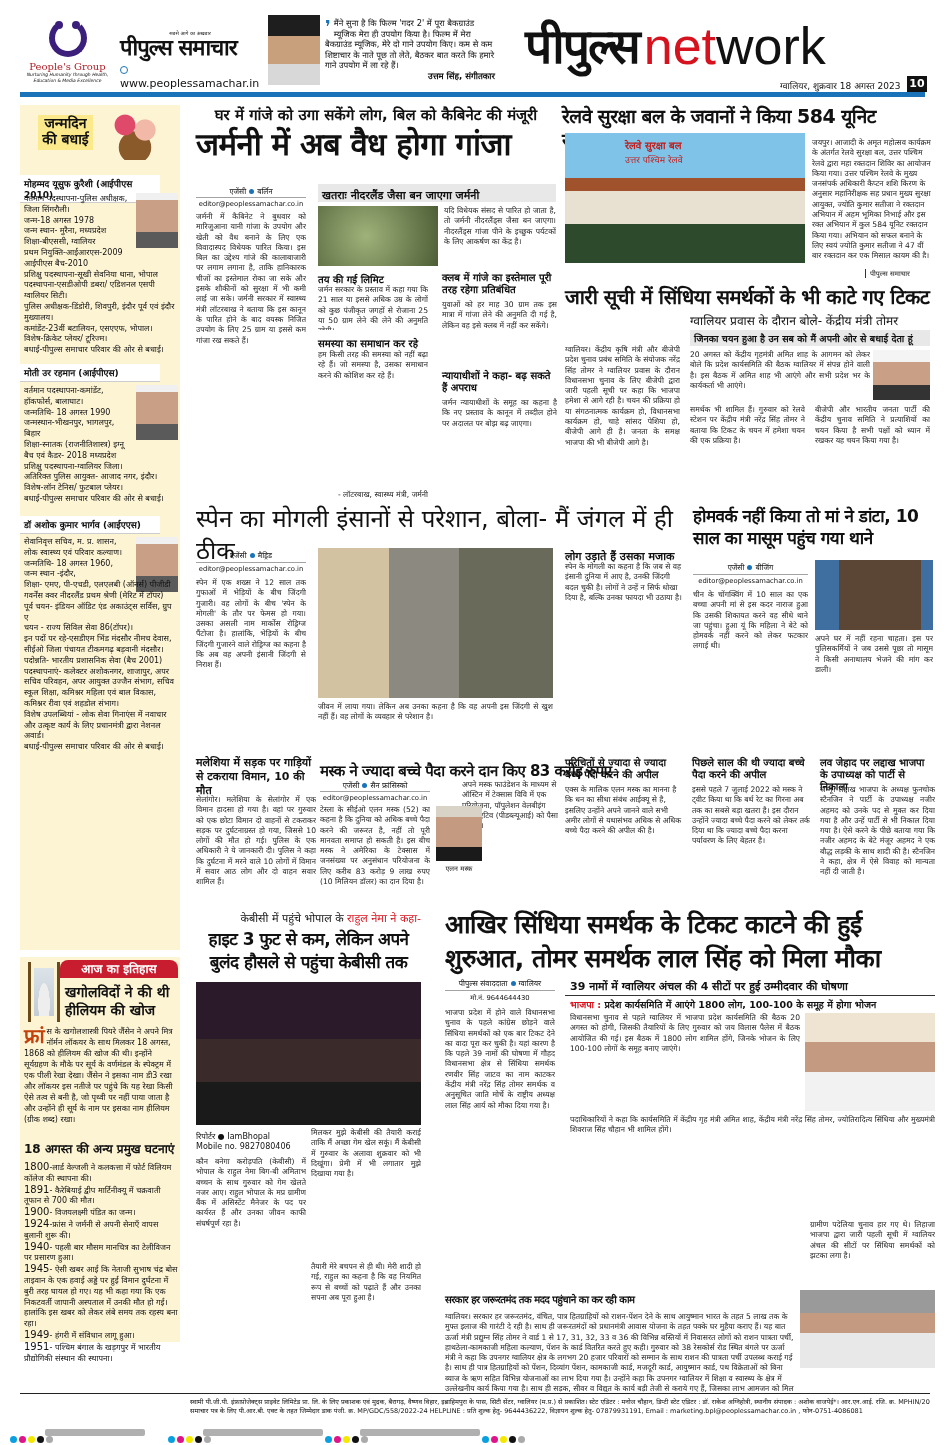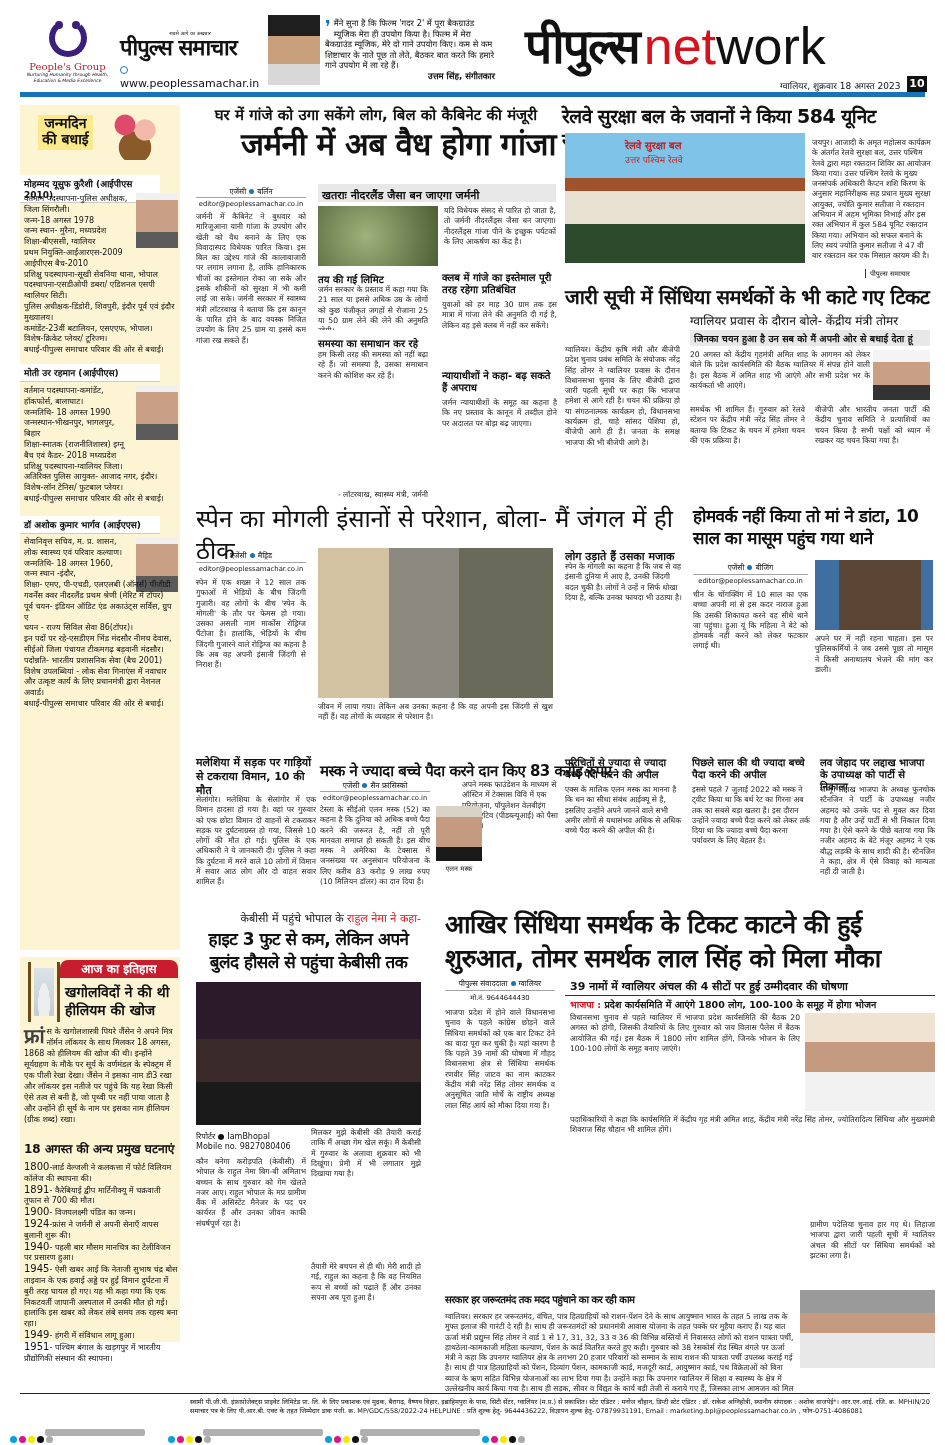--- a/index.html
+++ b/index.html
@@ -32,21 +32,21 @@
 .flower{left:110px;top:110px;width:50px;height:50px;border-radius:50% 50% 20% 20%;background:radial-gradient(circle at 30% 30%,#e04a6a 0 20%,transparent 22%),radial-gradient(circle at 70% 40%,#f2b8a8 0 22%,transparent 24%),radial-gradient(circle at 50% 75%,#8a5a2a 0 35%,transparent 37%)}
 .person-name{position:absolute;left:20px;width:140px;font-size:9px;font-weight:bold;background:#fff;padding:2px 4px;border-bottom:1px solid #ccc}
 .bio{position:absolute;left:24px;width:152px;font-size:8px;line-height:10.8px}
 .thumb{position:absolute;width:42px;height:55px;background:linear-gradient(#f0f0f0 0 12%,#c9a085 12% 70%,#5a5a5a 70%)}
 .hist-box{left:20px;top:957px;width:160px;height:385px;background:#fdf4d4}
 .hist-tab{left:60px;top:960px;width:118px;height:18px;background:#c81d2f;color:#fff;font-weight:bold;font-size:12px;text-align:center;border-radius:8px 8px 0 0;line-height:18px}
 .hourglass{left:28px;top:962px;width:32px;height:60px;background:linear-gradient(90deg,#6b4a1a 0 10%,transparent 10% 90%,#6b4a1a 90%);}
 .hourglass:after{content:"";position:absolute;left:6px;top:6px;width:20px;height:48px;background:radial-gradient(ellipse at 50% 75%,#eee 0 40%,transparent 42%),linear-gradient(#dce4ea,#c4ccd3)}
 .hist-title{left:65px;top:983px;width:115px;font-weight:bold;font-size:14px;line-height:18px}
 .hist-body{left:24px;top:1026px;width:152px;font-size:8px;line-height:11px}
-.hist-body .drop{font-size:20px;font-weight:bold;color:#404040;float:left;line-height:20px;margin-right:2px}
+.hist-body .drop{font-size:20px;font-weight:bold;color:#c2410c;float:left;line-height:20px;margin-right:2px}
 .events-title{left:24px;top:1140px;width:155px;font-weight:bold;font-size:12px}
 .events{left:24px;top:1162px;width:155px;font-size:8px;line-height:10.8px}
 .events .yr{font-size:10px}
 
 .kicker{font-weight:bold}
 .h1{font-weight:bold;letter-spacing:-0.5px}
 .body{font-size:7.6px;line-height:10.3px;text-align:justify;color:#222}
 .byline{font-size:7.5px;text-align:center}
 .byline .dot{display:inline-block;width:5px;height:5px;border-radius:50%;background:#1a73b8;margin:0 3px}
 .email{font-size:6.8px;text-align:center;border-top:1px solid #a3a3a3;padding-top:2px}
@@ -129,20 +129,21 @@
 <div class="thumb" style="left:136px;top:537px"></div>
 <div class="bio" style="top:537px">
   <div style="width:108px">सेवानिवृत्त सचिव, म. प्र. शासन, लोक स्वास्थ्य एवं परिवार कल्याण।</div>
   <div>जन्मतिथि- 18 अगस्त 1960,</div>
   <div>जन्म स्थान -इंदौर,</div>
   <div>शिक्षा- एमए, पी-एचडी, एलएलबी (ऑनर्स) पीजीडी गवर्नेंस क्वर नीदरलैंड प्रथम श्रेणी (मेरिट में टॉपर)</div>
   <div>पूर्व चयन- इंडियन ऑडिट एंड अकाउंट्स सर्विस, ग्रुप ए</div>
   <div>चयन - राज्य सिविल सेवा 86(टॉपर)।</div>
   <div>इन पदों पर रहे-एसडीएम भिंड मंदसौर नीमच देवास, सीईओ जिला पंचायत टीकमगढ़ बड़वानी मंदसौर।</div>
   <div>पदोन्नति- भारतीय प्रशासनिक सेवा (बैच 2001)</div>
+  <div>पदस्थापनाएं- कलेक्टर अशोकनगर, शाजापुर, अपर सचिव परिवहन, अपर आयुक्त उज्जैन संभाग, सचिव स्कूल शिक्षा, कमिश्नर महिला एवं बाल विकास, कमिश्नर रीवा एवं शहडोल संभाग।</div>
   <div>विशेष उपलब्धियां - लोक सेवा गिनाएंस में नवाचार और उत्कृष्ट कार्य के लिए प्रधानमंत्री द्वारा नेशनल अवार्ड।</div>
   <div>बधाई-पीपुल्स समाचार परिवार की ओर से बधाई।</div>
 </div>
 
 <div class="abs hist-box"></div>
 <div class="abs hist-tab">आज का इतिहास</div>
 <div class="abs hourglass"></div>
 <div class="abs hist-title">खगोलविदों ने की थी हीलियम की खोज</div>
 <div class="abs hist-body">
   <span class="drop">फ्रां</span>
@@ -154,21 +155,21 @@
   <div><span class="yr">1891</span><span>- कैरेबियाई द्वीप मार्टिनीक्यू में चक्रवाती तूफान से 700 की मौत।</span></div>
   <div><span class="yr">1900</span><span>- विजयलक्ष्मी पंडित का जन्म।</span></div>
   <div><span class="yr">1924</span><span>-फ्रांस ने जर्मनी से अपनी सेनाएँ वापस बुलानी शुरू की।</span></div>
   <div><span class="yr">1940</span><span>- पहली बार मौसम मानचित्र का टेलीविजन पर प्रसारण हुआ।</span></div>
   <div><span class="yr">1945</span><span>- ऐसी खबर आई कि नेताजी सुभाष चंद्र बोस ताइवान के एक हवाई अड्डे पर हुई विमान दुर्घटना में बुरी तरह घायल हो गए। यह भी कहा गया कि एक निकटवर्ती जापानी अस्पताल में उनकी मौत हो गई। हालांकि इस खबर को लेकर लंबे समय तक रहस्य बना रहा।</span></div>
   <div><span class="yr">1949</span><span>- हंगरी में संविधान लागू हुआ।</span></div>
   <div><span class="yr">1951</span><span>- पश्चिम बंगाल के खड़गपुर में भारतीय प्रौद्योगिकी संस्थान की स्थापना।</span></div>
 </div>
 
 <div class="abs kicker" style="left:196px;top:104px;width:360px;font-size:15px;text-align:center">घर में गांजे को उगा सकेंगे लोग, बिल को कैबिनेट की मंजूरी</div>
-<div class="abs h1" style="left:196px;top:125px;width:360px;font-size:31px;text-align:right;line-height:38px">जर्मनी में अब वैध होगा गांजा</div>
+<div class="abs h1" style="left:196px;top:125px;width:360px;font-size:31px;text-align:left;line-height:38px">जर्मनी में अब वैध होगा गांजा</div>
 <div class="abs byline" style="left:196px;top:186px;width:110px"><span>एजेंसी</span><span class="dot"></span><span>बर्लिन</span></div>
 <div class="abs email" style="left:196px;top:197px;width:110px">editor@peoplessamachar.co.in</div>
 <div class="abs body" style="left:196px;top:212px;width:110px;height:280px;overflow:hidden">जर्मनी में कैबिनेट ने बुधवार को मारिजुआना यानी गांजा के उपयोग और खेती को वैध बनाने के लिए एक विवादास्पद विधेयक पारित किया। इस बिल का उद्देश्य गांजे की कालाबाजारी पर लगाम लगाना है, ताकि हानिकारक चीजों का इस्तेमाल रोका जा सके और इसके शौकीनों को सुरक्षा में भी कमी लाई जा सके। जर्मनी सरकार में स्वास्थ्य मंत्री लॉटरबाख ने बताया कि इस कानून के पारित होने के बाद वयस्क निजित उपयोग के लिए 25 ग्राम या इससे कम गांजा रख सकते हैं।</div>
 <div class="abs greybar" style="left:318px;top:184px;width:238px;height:18px"></div>
 <div class="abs subhead" style="left:322px;top:187px;font-size:11px">खतराः नीदरलैंड जैसा बन जाएगा जर्मनी</div>
 <div class="abs photo" style="left:318px;top:206px;width:120px;height:60px;background:radial-gradient(circle at 40% 50%,#9fb27a,#4d5e36)"></div>
 <div class="abs body" style="left:444px;top:206px;width:112px;height:60px;overflow:hidden">यदि विधेयक संसद से पारित हो जाता है, तो जर्मनी नीदरलैंड्स जैसा बन जाएगा। नीदरलैंड्स गांजा पीने के इच्छुक पर्यटकों के लिए आकर्षण का केंद्र है।</div>
 <div class="abs subhead" style="left:318px;top:272px;width:110px">तय की गई लिमिट</div>
 <div class="abs body" style="left:318px;top:285px;width:110px;height:45px;overflow:hidden">जर्मन सरकार के प्रस्ताव में कहा गया कि 21 साल या इससे अधिक उम्र के लोगों को कुछ पंजीकृत जगहों से रोजाना 25 या 50 ग्राम लेने की लेने की अनुमति रहेगी।</div>
 <div class="abs subhead" style="left:318px;top:336px;width:110px">समस्या का समाधान कर रहे</div>

